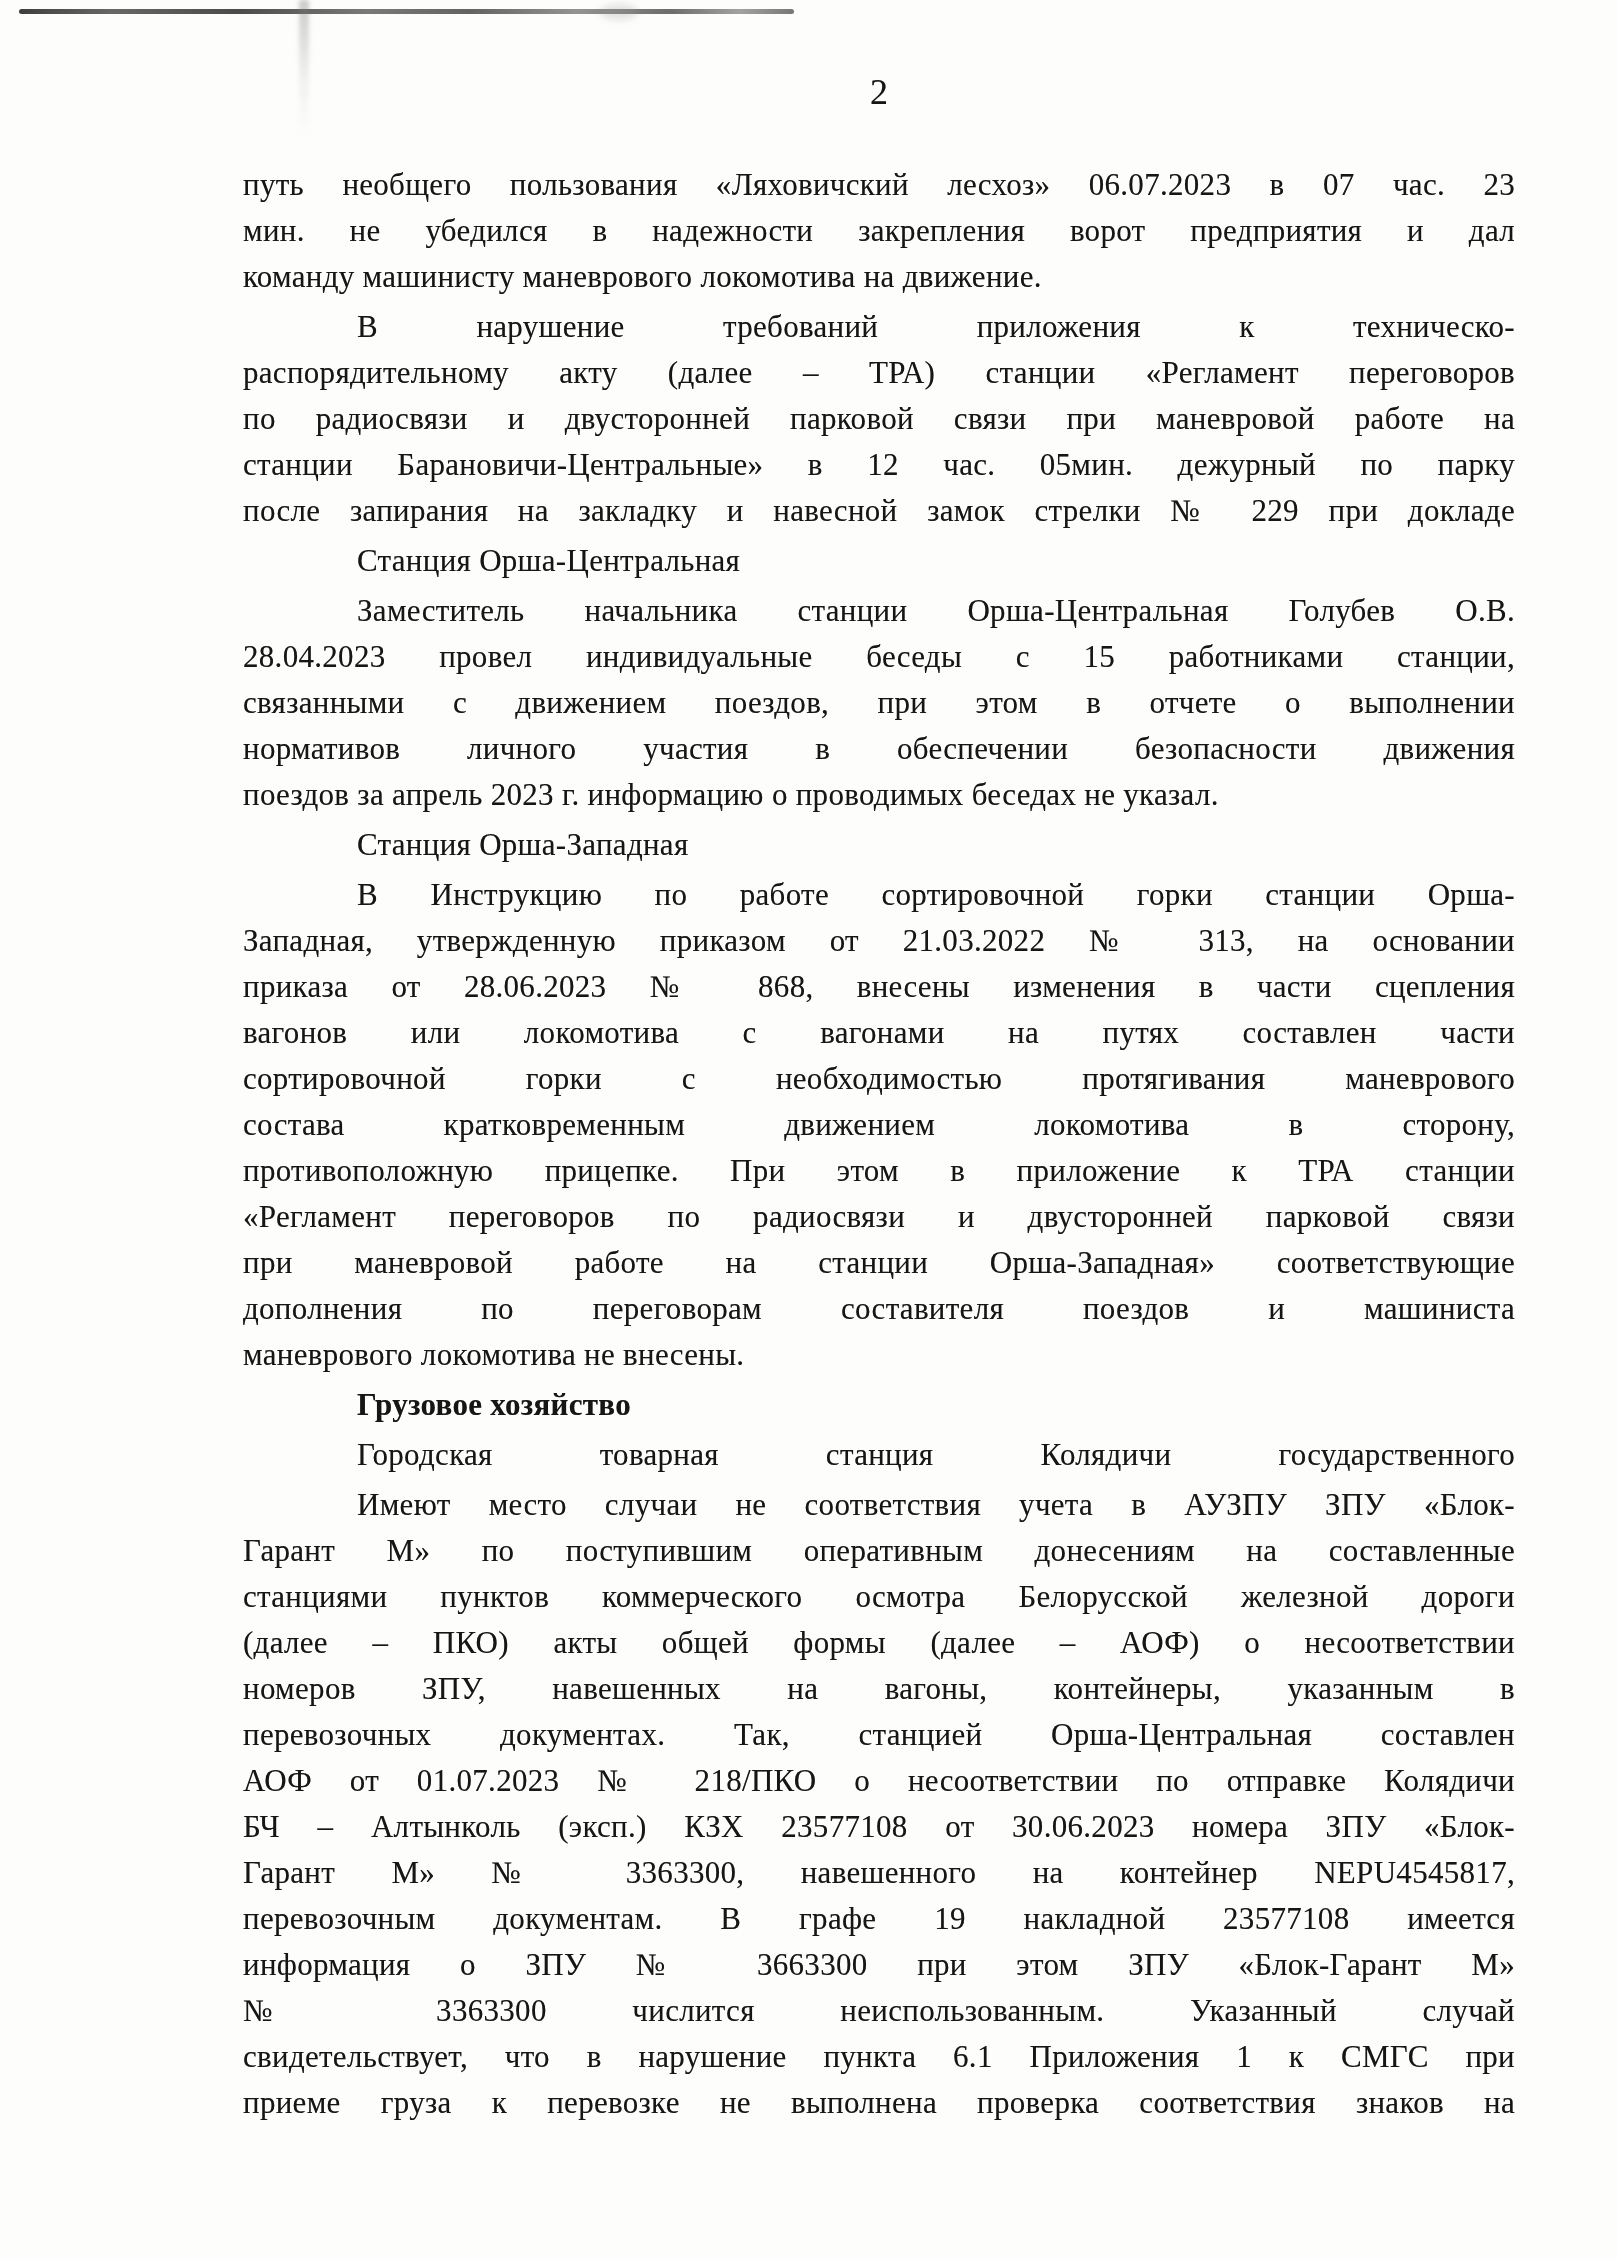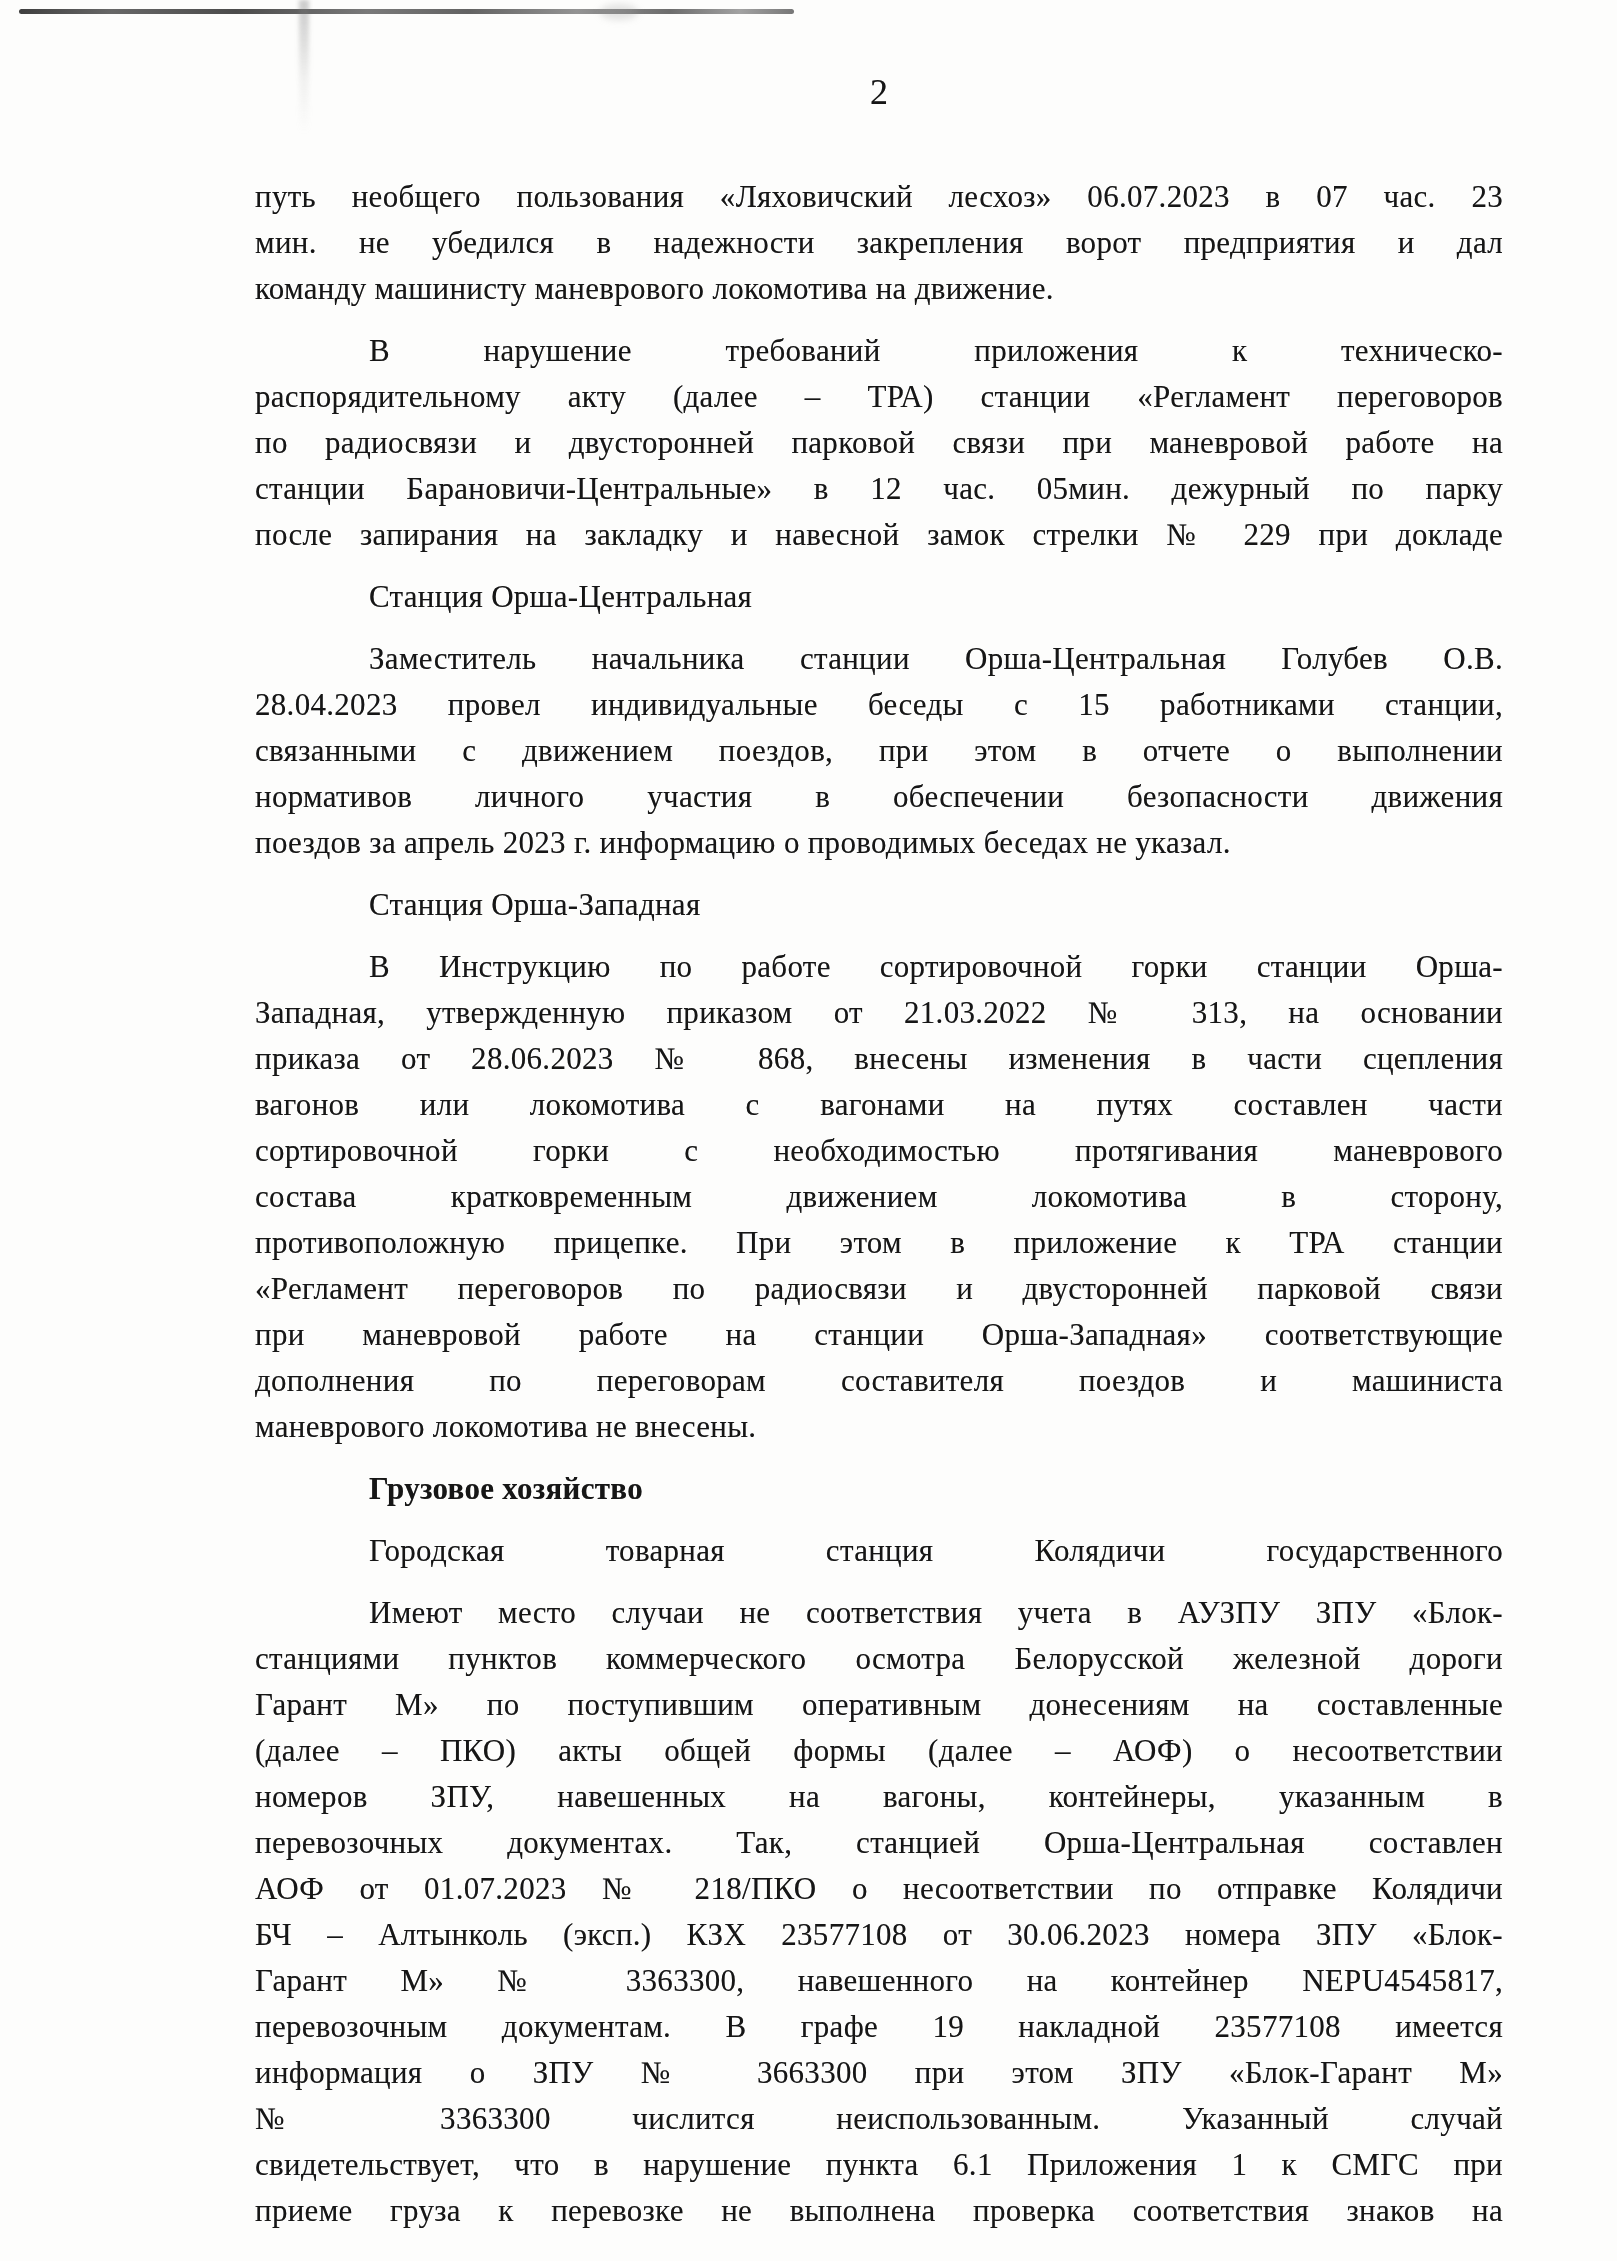--- a/index.html
+++ b/index.html
@@ -32,21 +32,21 @@
   .page-number{
     position:absolute;left:239px;top:69px;width:1280px;
     text-align:center;font-size:36px;line-height:46px;
     text-shadow:0 0 0.6px rgba(0,0,0,.4);
   }
   .doc-body{
     position:absolute;left:239px;top:158px;width:1280px;
     font-size:31px;letter-spacing:0.3px;
     text-shadow:0 0 0.6px rgba(0,0,0,.38);
   }
-  .block{margin:16px;padding:0;}
+  .block{margin:4px;padding:0;}
   .bold{font-weight:bold;}
   .line{
     line-height:46px;
     text-align:justify;
     text-align-last:justify;
   }
   .line.ll{text-align-last:left;}
   .line.ind{text-indent:114px;}
   .u{
     text-decoration-thickness:2.6px;
@@ -104,22 +104,22 @@
         <div class="line ll"><span>маневрового локомотива не внесены.</span></div>
       </div>
       <div class="block bold">
         <div class="line ll ind"><span>Грузовое хозяйство</span></div>
       </div>
       <div class="block">
         <div class="line ind"><span class="u">Городская товарная станция Колядичи государственного</span></div>
       </div>
       <div class="block">
         <div class="line ind"><span>Имеют место случаи не соответствия учета в АУЗПУ ЗПУ «Блок-</span></div>
+        <div class="line"><span>Гарант М» по поступившим оперативным донесениям на составленные</span></div>
         <div class="line"><span>станциями пунктов коммерческого осмотра Белорусской железной дороги</span></div>
-        <div class="line"><span>Гарант М» по поступившим оперативным донесениям на составленные</span></div>
         <div class="line"><span>(далее – ПКО) акты общей формы (далее – АОФ) о несоответствии</span></div>
         <div class="line"><span>номеров ЗПУ, навешенных на вагоны, контейнеры, указанным в</span></div>
         <div class="line"><span>перевозочных документах. Так, станцией Орша-Центральная составлен</span></div>
         <div class="line"><span>АОФ от 01.07.2023 № 218/ПКО о несоответствии по отправке Колядичи</span></div>
         <div class="line"><span>БЧ – Алтынколь (эксп.) КЗХ 23577108 от 30.06.2023 номера ЗПУ «Блок-</span></div>
         <div class="line"><span>Гарант М» № 3363300, навешенного на контейнер NEPU4545817,</span></div>
         <div class="line"><span>перевозочным документам. В графе 19 накладной 23577108 имеется</span></div>
         <div class="line"><span>информация о ЗПУ № 3663300 при этом ЗПУ «Блок-Гарант М»</span></div>
         <div class="line"><span>№ 3363300 числится неиспользованным. Указанный случай</span></div>
         <div class="line"><span>свидетельствует, что в нарушение пункта 6.1 Приложения 1 к СМГС при</span></div>

